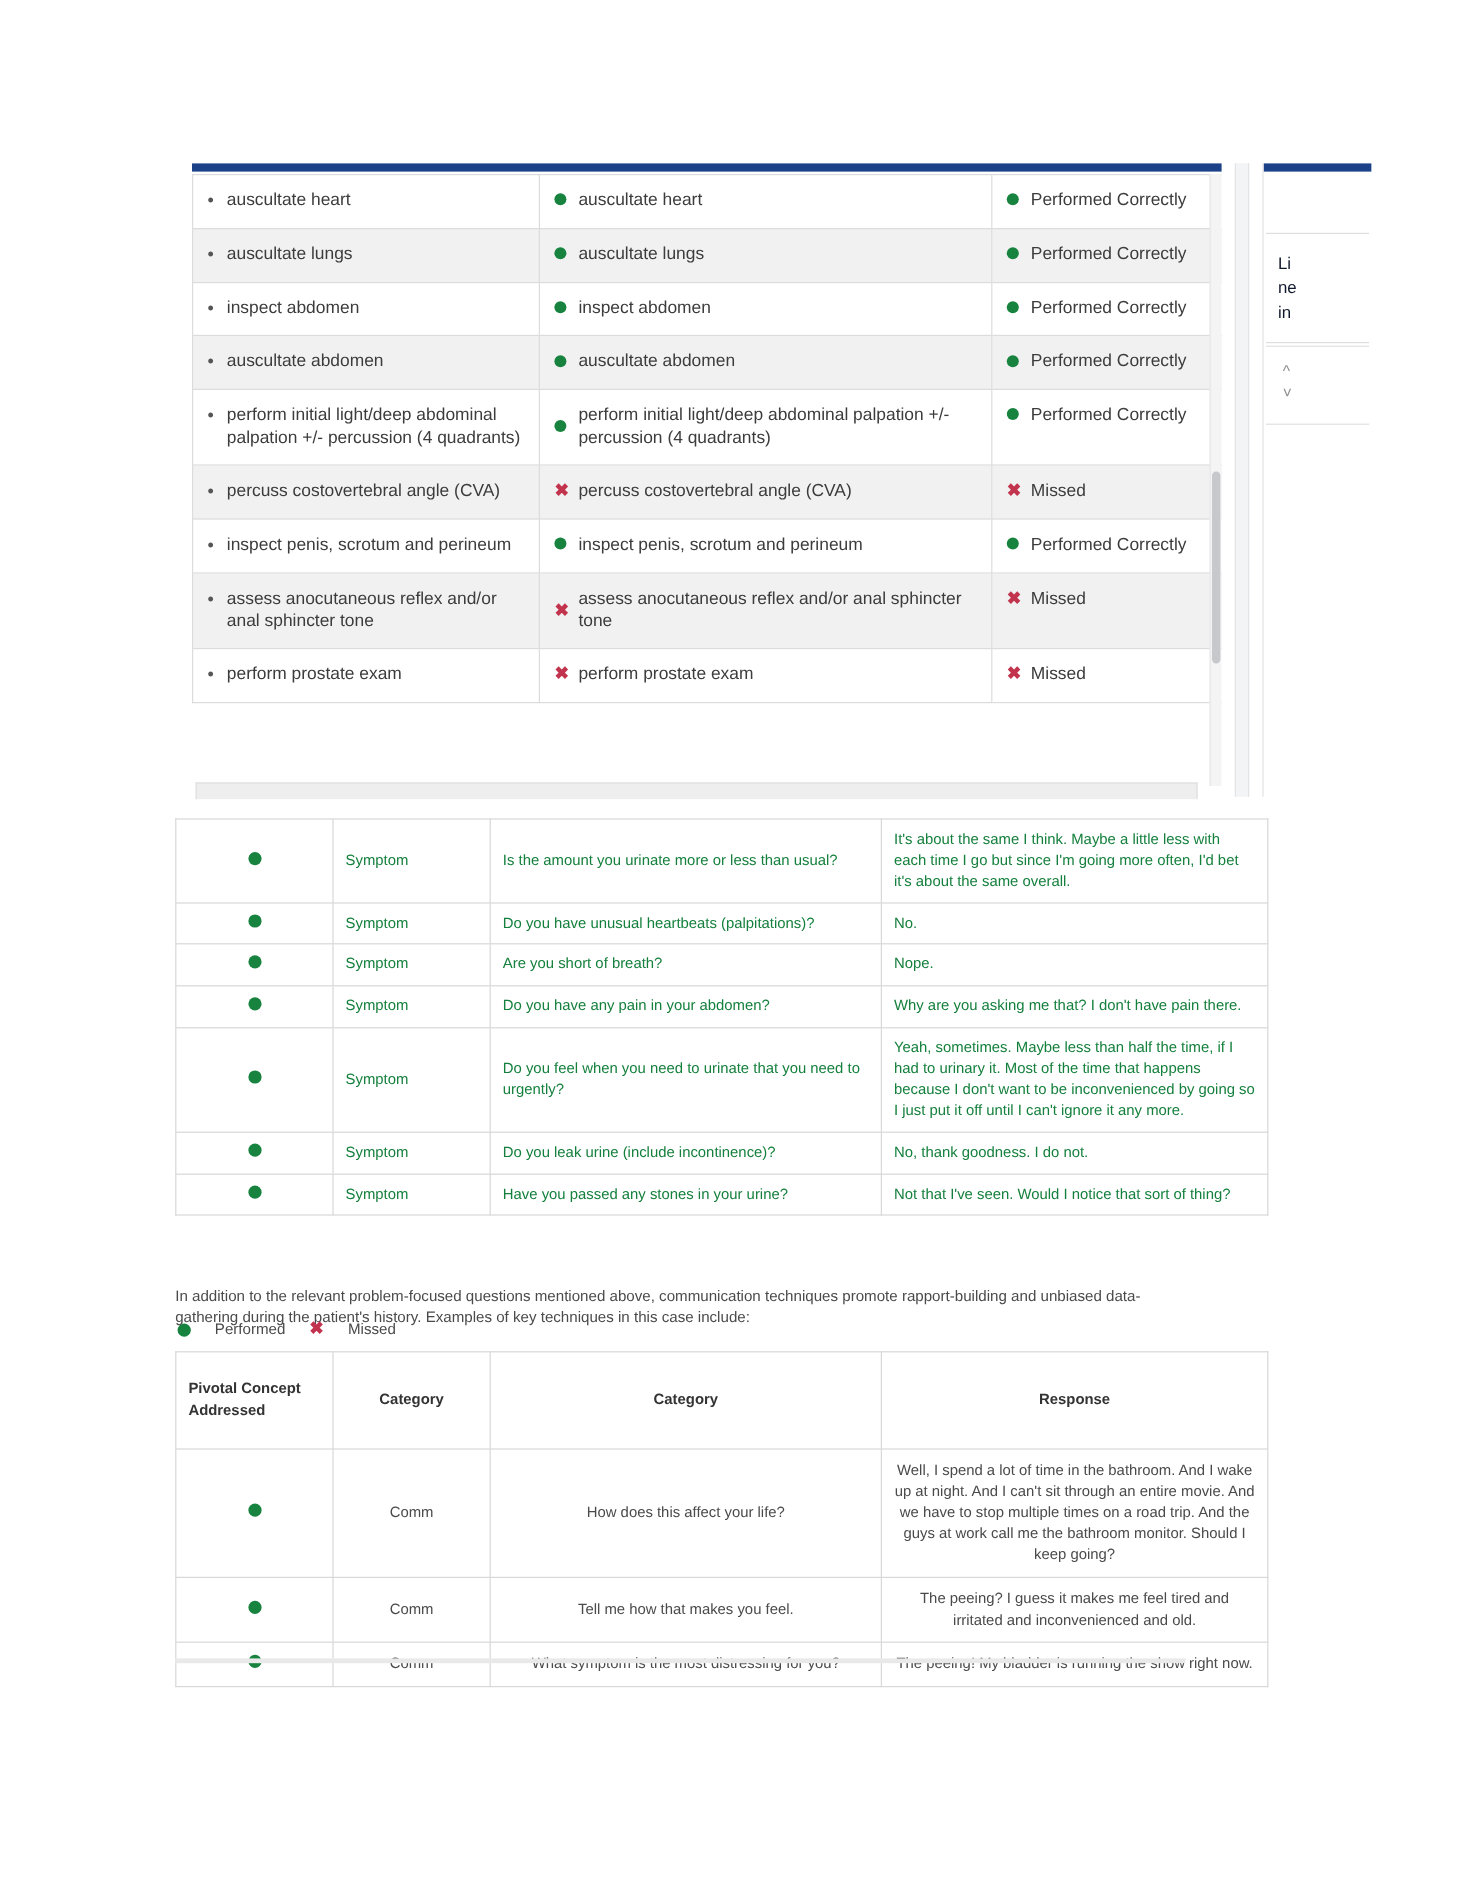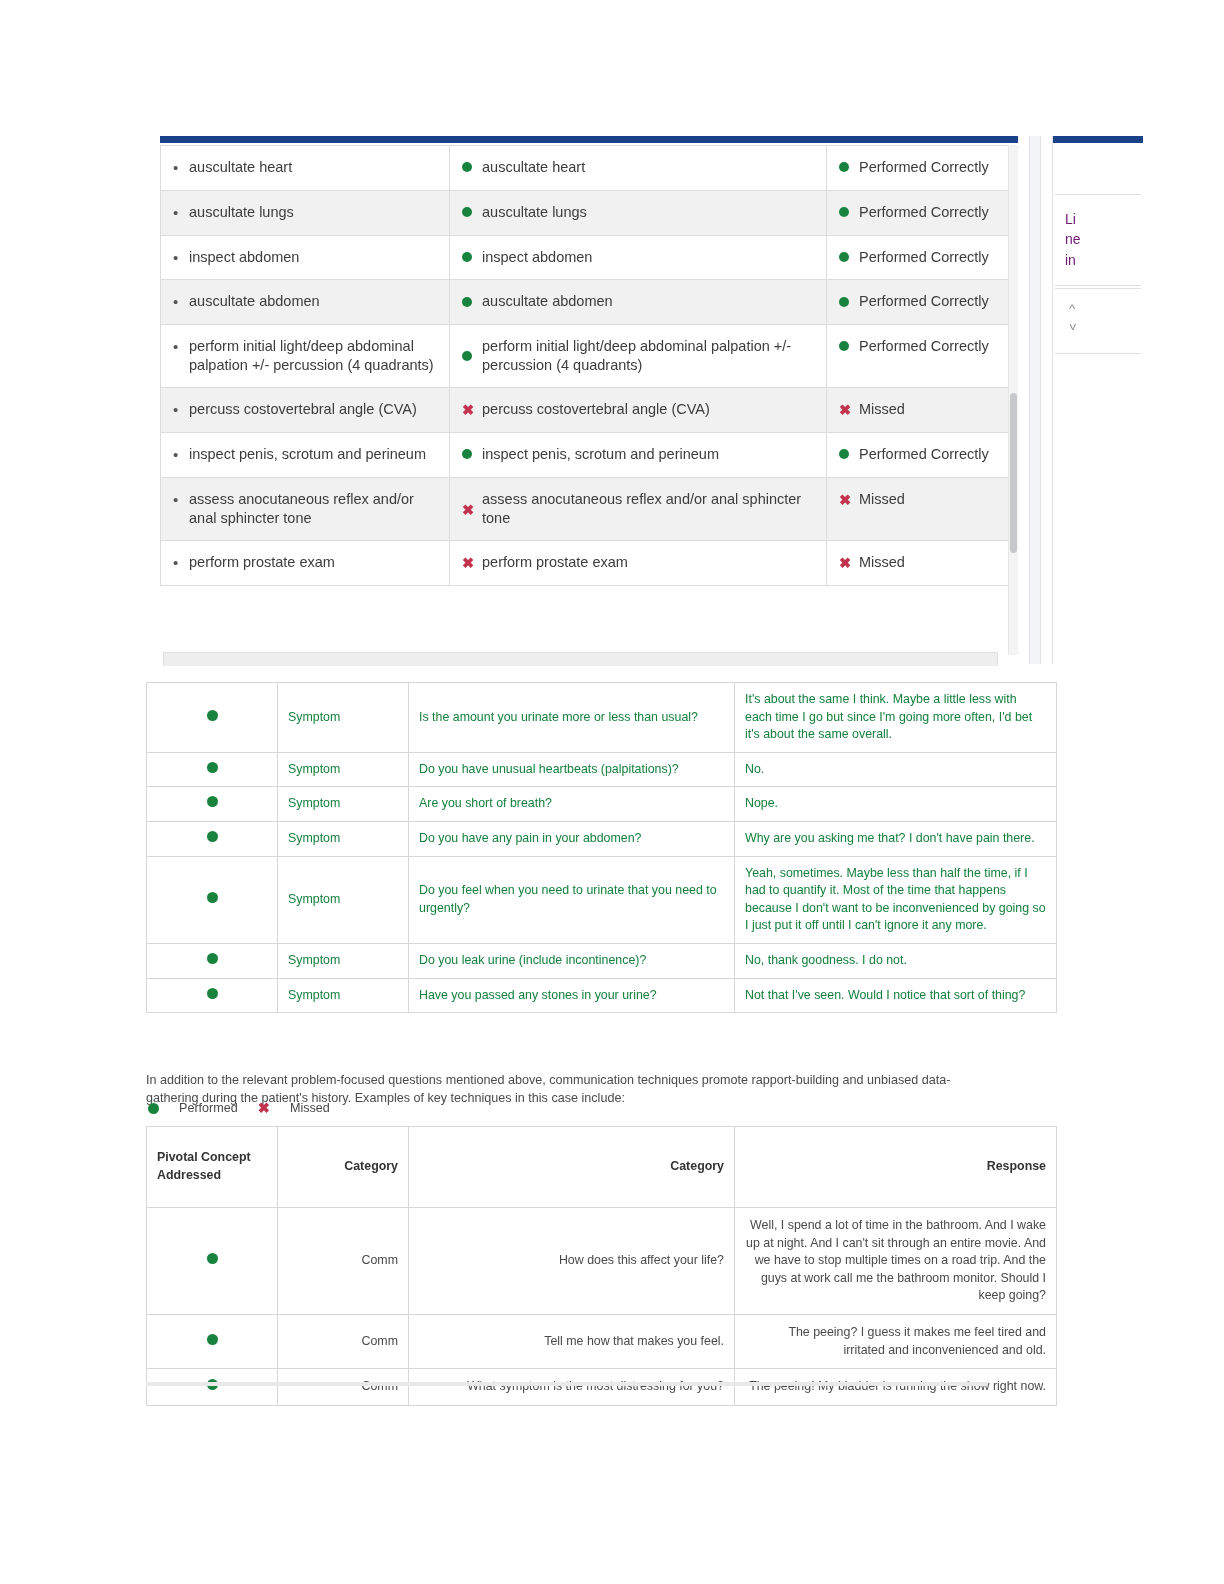--- a/index.html
+++ b/index.html
@@ -137,21 +137,21 @@
     border: 1px solid #dedede;
     border-left: none;
     border-right: none;
     background: #fff;
     box-sizing: border-box;
   }
   #side-card-text {
     padding: 14px 0 0 10px;
     font-size: 14px;
     line-height: 1.45;
-    color: #701a75;
+    color: #0f172a;
     white-space: pre-line;
   }
   #side-stepper {
     position: absolute;
     left: 2px;
     top: 152px;
     width: 86px;
     height: 66px;
     border-top: 1px solid #e0e0e0;
     border-bottom: 1px solid #e0e0e0;
@@ -255,21 +255,21 @@
     table-layout: fixed;
   }
   #comm-table th, #comm-table td {
     border: 1px solid #d8d8d8;
     vertical-align: middle;
     padding: 9px 10px;
     font-size: 12.4px;
     line-height: 1.42;
     color: #4a4a4a;
     background: #ffffff;
-    text-align: right;
+    text-align: center;
     font-weight: normal;
   }
   #comm-table th {
     font-weight: bold;
     color: #333;
     vertical-align: middle;
   }
   #comm-table th.h1 { height: 62px; }
   .k-c1 { width: 110px; text-align: center; }
   .k-c2 { width: 110px; }
@@ -548,21 +548,21 @@
       <td class="s-c3">Do you have any pain in your abdomen?</td>
       <td class="s-c4">Why are you asking me that? I don't have pain there.</td>
     </tr>
 
     <tr>
       <td class="s-c1">
         <span class="dot-sm"></span>
       </td>
       <td class="s-c2">Symptom</td>
       <td class="s-c3">Do you feel when you need to urinate that you need to urgently?</td>
-      <td class="s-c4">Yeah, sometimes. Maybe less than half the time, if I had to quantify it. Most of the time that happens because I don't want to be inconvenienced by going so I just put it off until I can't ignore it any more.</td>
+      <td class="s-c4">Yeah, sometimes. Maybe less than half the time, if I had to urinary it. Most of the time that happens because I don't want to be inconvenienced by going so I just put it off until I can't ignore it any more.</td>
     </tr>
 
     <tr>
       <td class="s-c1">
         <span class="dot-sm"></span>
       </td>
       <td class="s-c2">Symptom</td>
       <td class="s-c3">Do you leak urine (include incontinence)?</td>
       <td class="s-c4">No, thank goodness. I do not.</td>
     </tr>

